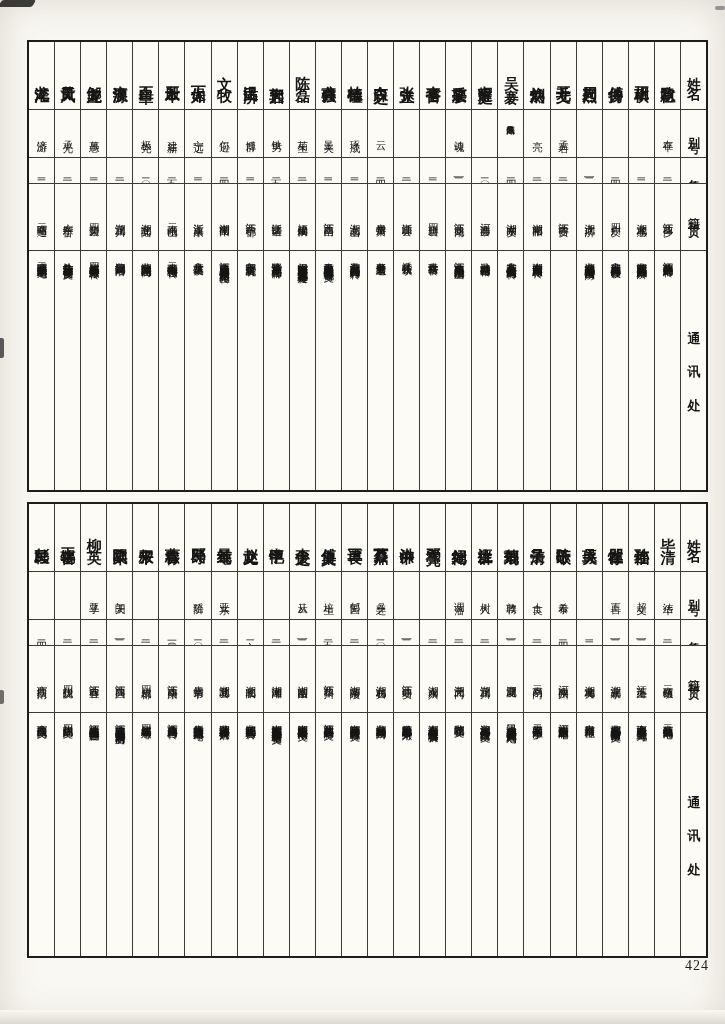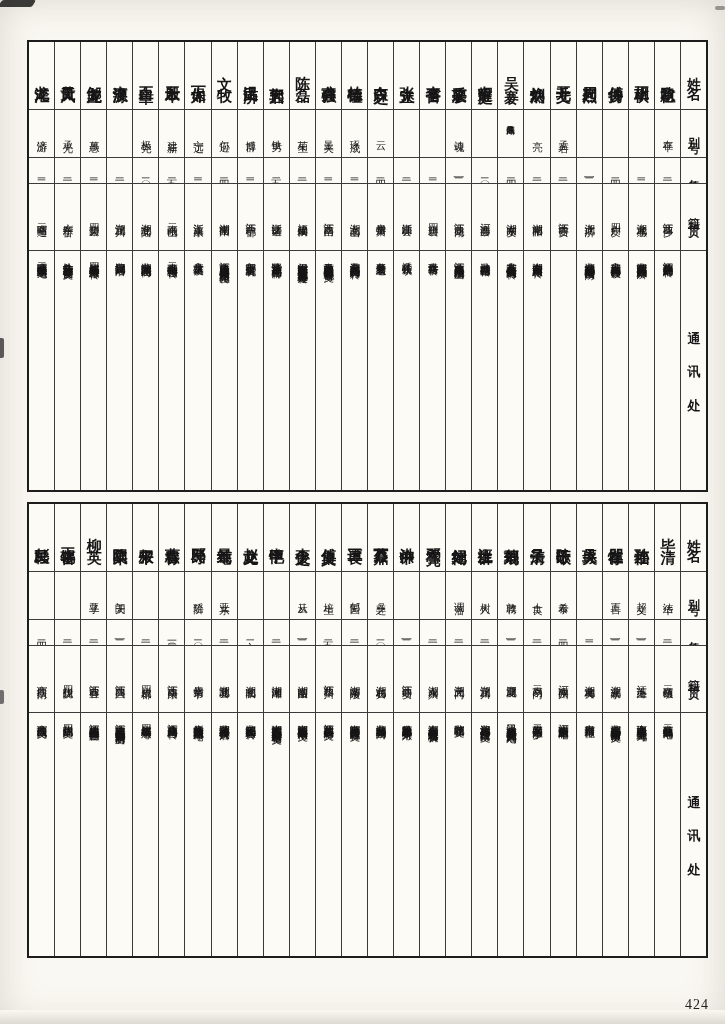--- a/index.html
+++ b/index.html
@@ -29,21 +29,21 @@
   .addr{font-size:10.5px;letter-spacing:.5px;line-height:12px;}
   .addr.wrap2{height:178px;}
   
   .h{font-weight:700;}
   .h-name{font-size:14px;letter-spacing:10px;}
   .h-alias{font-size:12px;letter-spacing:7px;}
   .h-age{font-size:11px;letter-spacing:1px;}
   .h-native{font-size:12px;letter-spacing:9px;}
   .h-addr{font-size:13px;letter-spacing:34px;}
   .c-haddr{align-items:center;padding-top:0;}
-  .page-number{position:absolute;right:16px;top:958px;font-size:14px;letter-spacing:1px;color:#222;margin-top:39px;}
+  .page-number{position:absolute;right:16px;top:958px;font-size:14px;letter-spacing:1px;color:#222;}
   
   .smudge{position:absolute;background:#1b1b1b;border-radius:2px;}
   .sm-a{left:0;top:0;width:34px;height:7px;transform:skewX(-30deg);opacity:.85;}
   .sm-b{left:-2px;top:338px;width:6px;height:20px;opacity:.7;}
   .sm-c{left:-1px;top:690px;width:5px;height:14px;opacity:.6;}
   .sm-d{right:0;top:6px;width:10px;height:4px;opacity:.4;}
   .edge{position:absolute;left:0;right:0;bottom:0;height:14px;background:linear-gradient(#faf8f2,#ddd9d0);}
 </style>
 </head>
 <body>

